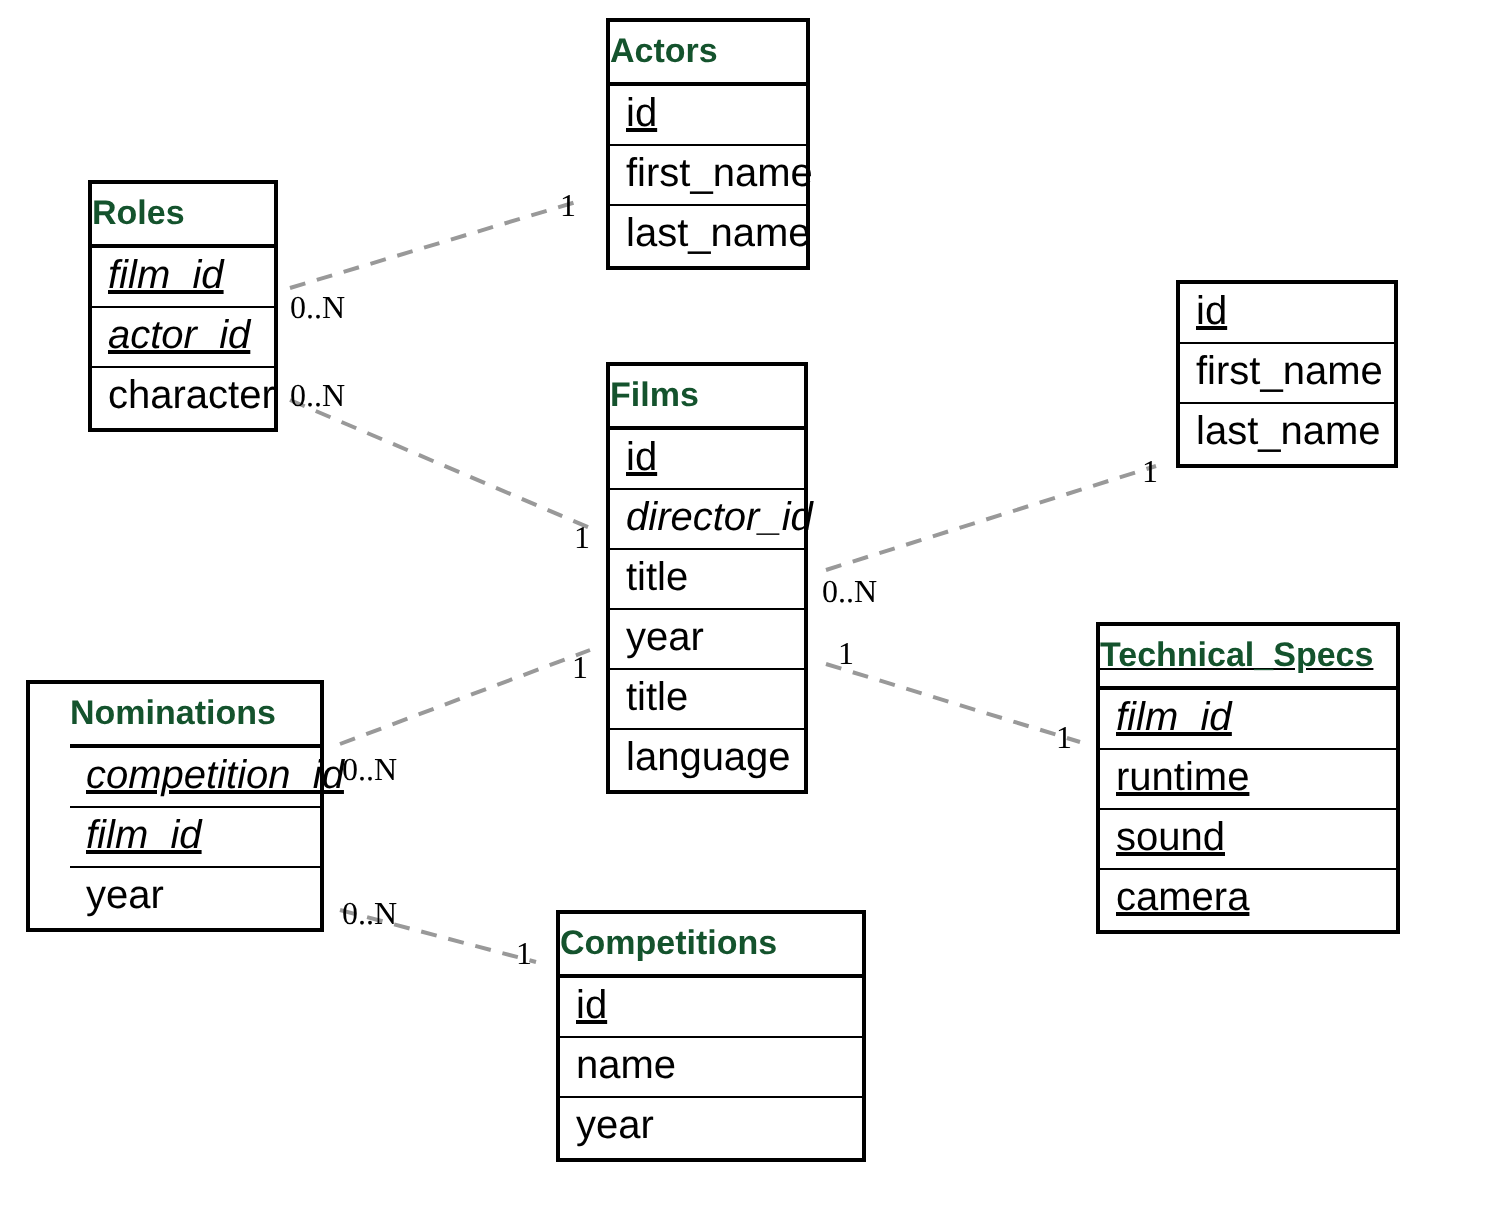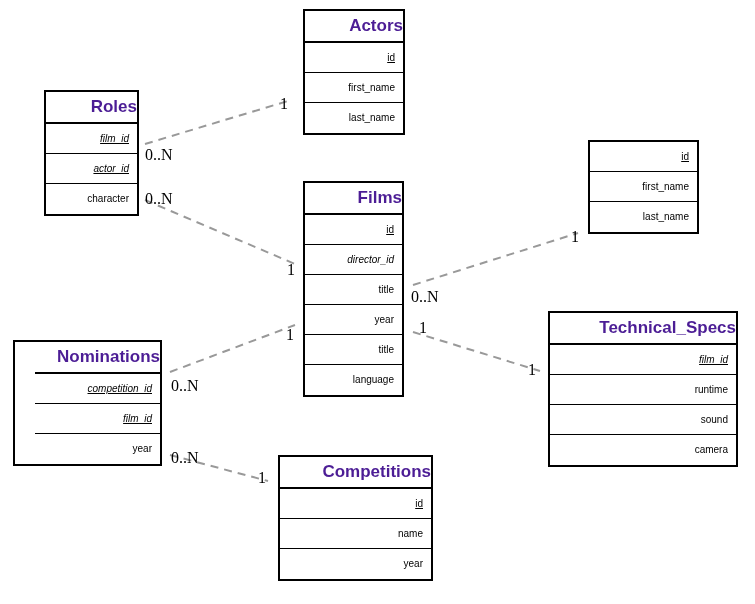--- a/index.html
+++ b/index.html
@@ -29,35 +29,34 @@
     position: absolute;
     box-sizing: border-box;
     border: 2px solid #000000;
     background: #ffffff;
     z-index: 2;
   }
   .entity-title {
     box-sizing: border-box;
     height: 32px;
     line-height: 30px;
-    text-align: right;
+    text-align: left;
     font-weight: bold;
     font-size: 17px;
-    color: #4c1d95;
+    color: #14532d;
     border-bottom: 2px solid #000000;
     background: #ffffff;
     white-space: nowrap;
   }
   .attr {
     box-sizing: border-box;
     height: 30px;
     line-height: 29px;
-    text-align: right;
     padding: 0 8px;
-    font-size: 10px;
+    font-size: 20px;
     color: #000000;
     border-bottom: 1px solid #000000;
     background: #ffffff;
     white-space: nowrap;
   }
   .attr:last-child {
     border-bottom: none;
   }
   .attr.pk {
     text-decoration: underline;
@@ -122,21 +121,21 @@
       <div class="attr">title</div>
       <div class="attr">year</div>
       <div class="attr">title</div>
       <div class="attr">language</div>
     </div>
     <div class="entity" style="left: 588px; top: 140px; width: 111px;">
       <div class="attr pk">id</div>
       <div class="attr">first_name</div>
       <div class="attr">last_name</div>
     </div>
-    <div class="entity" style="left: 548px; top: 311px; width: 190px;">
+    <div class="entity" style="left: 548px; top: 311px; width: 152px; text-decoration: underline;">
       <div class="entity-title">Technical_Specs</div>
       <div class="attr pkfk">film_id</div>
       <div class="attr">runtime</div>
       <div class="attr">sound</div>
       <div class="attr">camera</div>
     </div>
     <div class="entity" style="left: 13px; top: 340px; width: 149px; padding-left: 20px;">
       <div class="entity-title">Nominations</div>
       <div class="attr pkfk">competition_id</div>
       <div class="attr pkfk">film_id</div>

